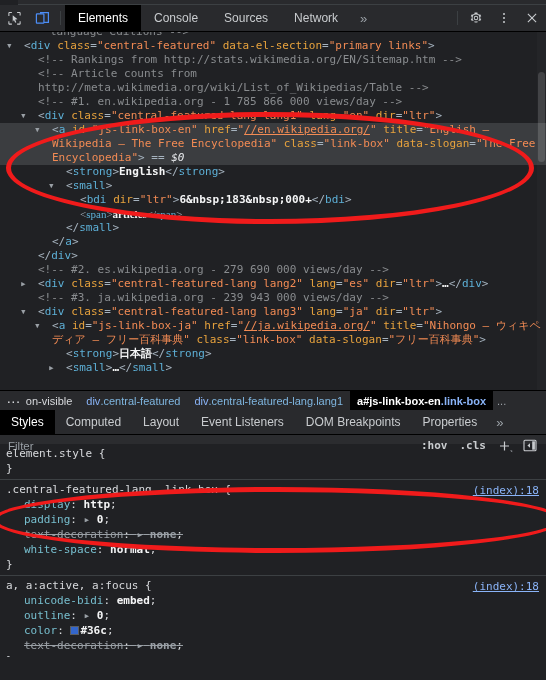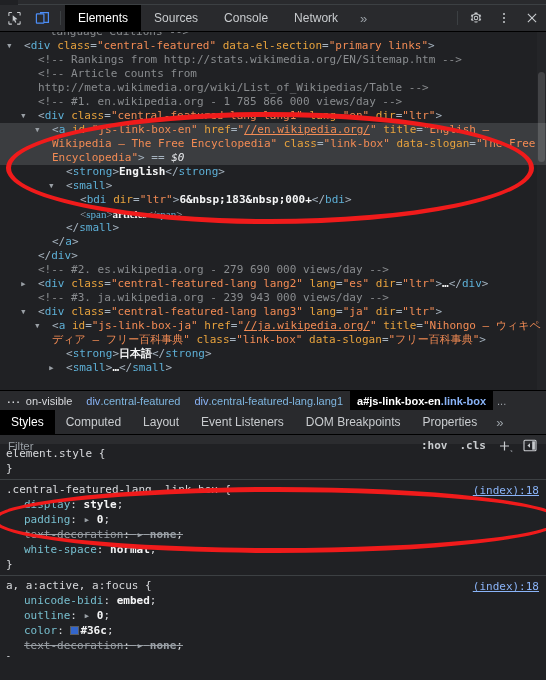--- a/index.html
+++ b/index.html
@@ -185,22 +185,22 @@
       <svg width="15" height="15" viewBox="0 0 16 16">
         <rect x="1.5" y="3" width="8" height="10" rx="0.7" stroke="#4c8df6" stroke-width="1.3" fill="none"></rect>
         <path d="M6 3V1.8h8.3v10.4H9.6" stroke="#4c8df6" stroke-width="1.3" fill="none"></path>
       </svg>
     </div>
 
     <div class="tb-sep"></div>
 
     <div class="tabs">
       <div class="tab active">Elements</div>
+      <div class="tab">Console</div>
       <div class="tab">Sources</div>
-      <div class="tab">Console</div>
       <div class="tab">Network</div>
       <div class="tab more">»</div>
     </div>
 
     <div class="tb-right">
       <div class="tb-sep"></div>
       <div class="tb-icon" title="Settings">
         <svg width="14" height="14" viewBox="0 0 16 16">
           <path fill="#c9cccf" d="M8 5.4A2.6 2.6 0 1 0 8 10.6 2.6 2.6 0 0 0 8 5.4zm0 4.1A1.5 1.5 0 1 1 8 6.5a1.5 1.5 0 0 1 0 3z"></path>
           <path fill="#c9cccf" d="M14 9.1l-1.2-.6c.05-.33.08-.66.08-1s-.03-.67-.08-1L14 5.9l-1.3-2.3-1.25.62a5.3 5.3 0 0 0-1.7-1l-.15-1.37H6.4l-.15 1.37a5.3 5.3 0 0 0-1.7 1L3.3 3.6 2 5.9l1.2.6c-.05.33-.08.66-.08 1s.03.67.08 1L2 9.1l1.3 2.3 1.25-.62a5.3 5.3 0 0 0 1.7 1l.15 1.37h3.2l.15-1.37a5.3 5.3 0 0 0 1.7-1l1.25.62zM8 11.9A3.9 3.9 0 1 1 8 4.1a3.9 3.9 0 0 1 0 7.8z"></path>
@@ -345,21 +345,21 @@
   </div>
 
   <div class="styles" id="styles-body" style="height: calc(219px); margin-top: -13px;">
       <div class="rule">
         <div class="hdr"><span class="p-sel">element.style {</span></div>
         <div class="hdr"><span class="p-sel">}</span></div>
       </div>
       <div class="rule">
         <div class="src">(index):18</div>
         <div class="hdr"><span class="p-sel">.central-featured-lang .link-box {</span></div>
-        <div class="decl"><span class="p-name">display</span><span class="p-sel">: </span><span class="p-val">style</span><span class="p-sel">;</span></div>
+        <div class="decl"><span class="p-name">display</span><span class="p-sel">: </span><span class="p-val">http</span><span class="p-sel">;</span></div>
         <div class="decl"><span class="p-name">padding</span><span class="p-sel">: </span><span class="tri">▸</span> <span class="p-val">0</span><span class="p-sel">;</span></div>
         <div class="decl strike"><span class="p-name">text-decoration</span><span class="p-sel">: </span><span class="tri">▸</span> <span class="p-val">none</span><span class="p-sel">;</span></div>
         <div class="decl"><span class="p-name">white-space</span><span class="p-sel">: </span><span class="p-val">normal</span><span class="p-sel">;</span></div>
         <div class="hdr"><span class="p-sel">}</span></div>
       </div>
       <div class="rule">
         <div class="src">(index):18</div>
         <div class="hdr"><span class="p-sel">a, a:active, a:focus {</span></div>
         <div class="decl"><span class="p-name">unicode-bidi</span><span class="p-sel">: </span><span class="p-val">embed</span><span class="p-sel">;</span></div>
         <div class="decl"><span class="p-name">outline</span><span class="p-sel">: </span><span class="tri">▸</span> <span class="p-val">0</span><span class="p-sel">;</span></div>

